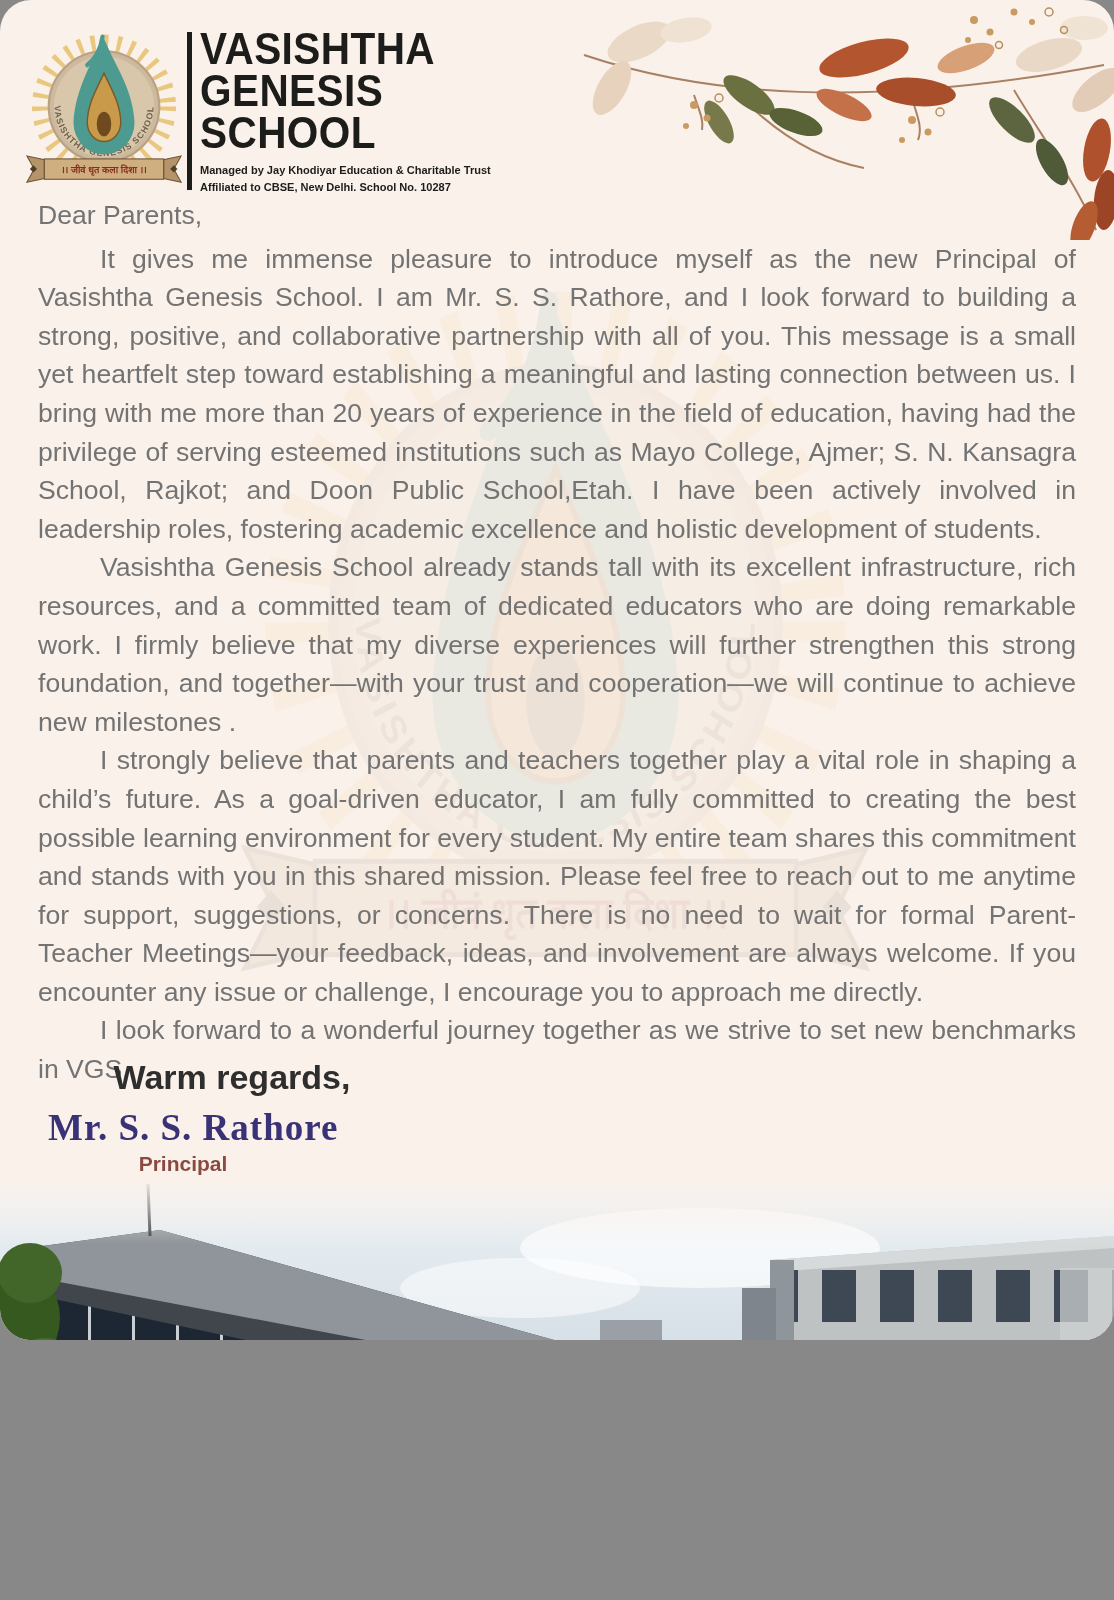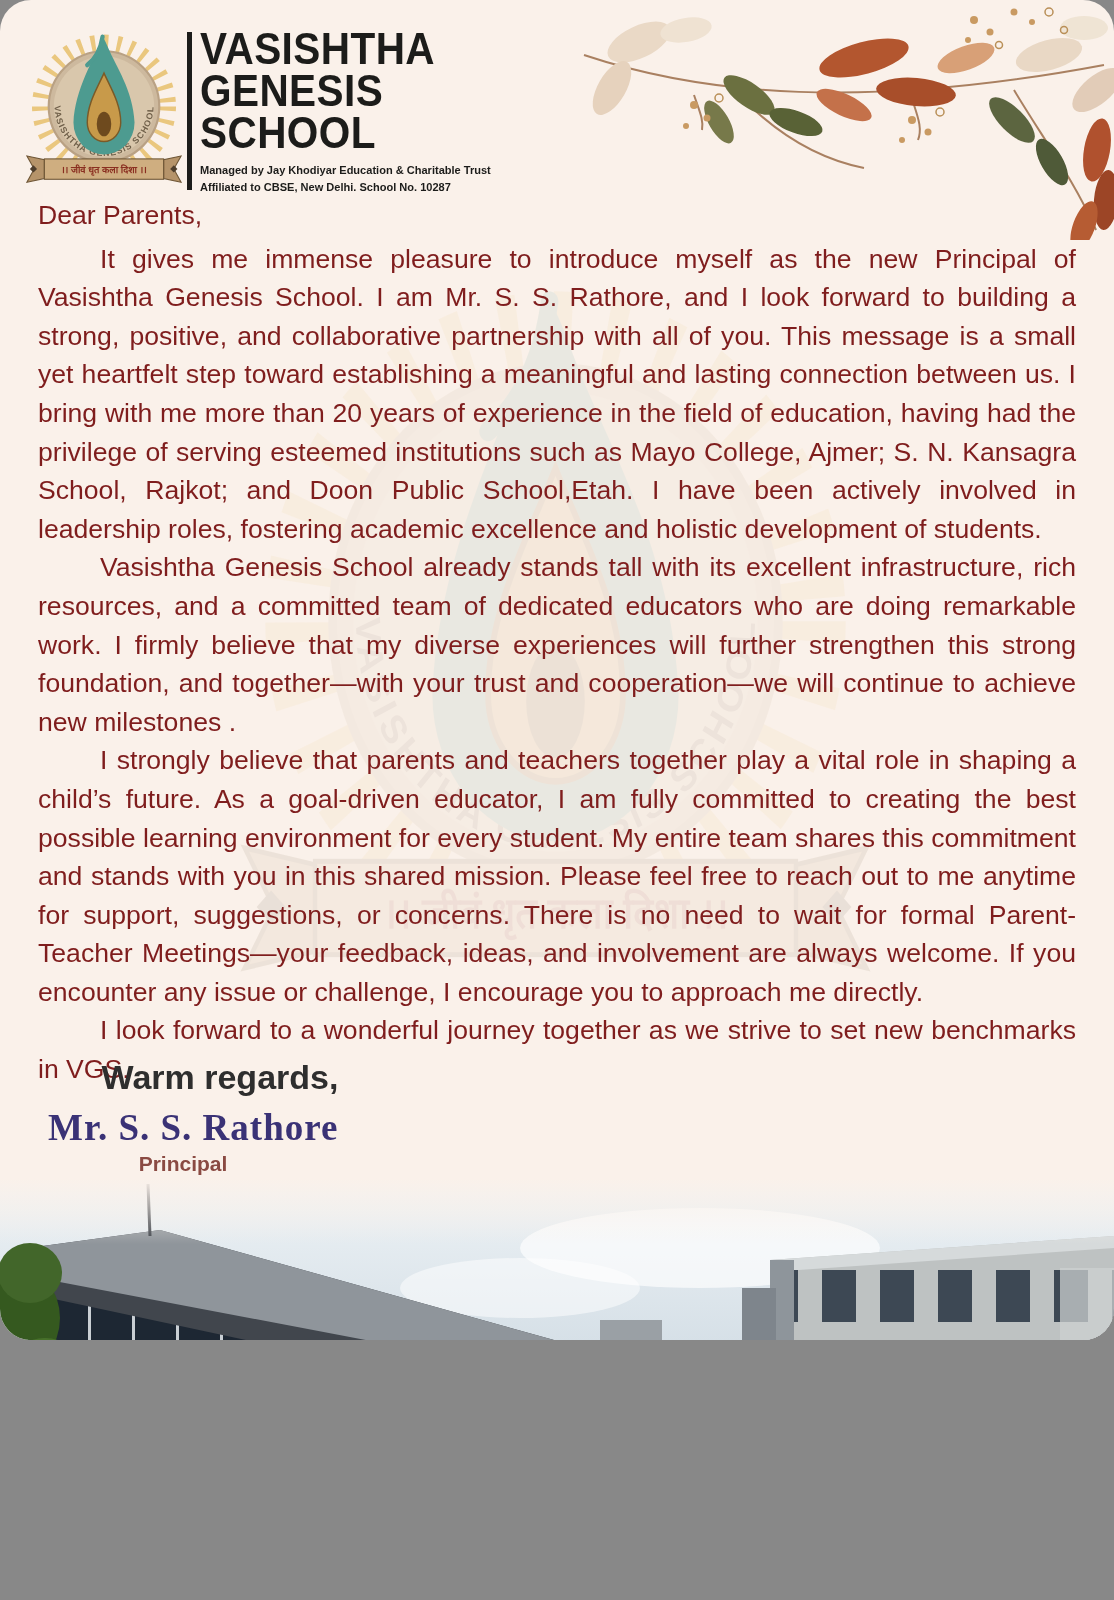--- a/index.html
+++ b/index.html
@@ -10,28 +10,28 @@
   .header-divider{position:absolute;left:187px;top:32px;width:5px;height:158px;background:#1c1c1a;}
   .school-name{position:absolute;left:200px;top:28px;color:#1c1c1a;font-weight:bold;
                font-size:45px;line-height:42px;letter-spacing:.5px;
                transform:scaleX(.9);transform-origin:left top;}
   .school-sub{position:absolute;left:200px;top:162px;color:#1c1c1a;font-weight:bold;
               font-size:11.5px;line-height:17px;transform:scaleX(.96);transform-origin:left top;}
   .floral{position:absolute;right:0;top:0;width:570px;height:240px;}
   
   .watermark{position:absolute;left:233px;top:228px;width:645px;height:800px;opacity:.09;pointer-events:none;}
   
-  .letter{position:absolute;left:38px;top:196px;width:1038px;color:#7f1d1d;
+  .letter{position:absolute;left:38px;top:196px;width:1038px;color:#737373;
           font-size:26.6px;line-height:38.6px;text-align:justify;}
   .letter p{margin:0;text-indent:62px;}
   .letter p.salutation{text-indent:0;margin-bottom:5px;text-align:left;}
   .signature{position:absolute;left:38px;top:1058px;}
   .closing{font-weight:bold;font-size:34px;color:#2e2e2e;margin-left:20px;text-align:right;}
   .sig-name{font-family:"Liberation Serif",serif;font-weight:bold;font-size:37px;
-            color:#3a3276;margin:9px 0 0 10px;letter-spacing:1px;}
+            color:#3a3276;margin:9px 12px 0 10px;letter-spacing:1px;}
   .sig-title{font-weight:bold;font-size:21px;color:#8a4a42;width:290px;text-align:center;margin-top:3px;}
   .sig-org{font-weight:bold;font-size:21px;color:#53434b;margin-left:22px;letter-spacing:.3px;}
   
   .photo{position:absolute;left:0;top:1178px;width:1114px;height:422px;}
   
   .badges{position:absolute;left:200px;top:1467px;width:706px;height:59px;background:#fff;
           border-radius:10px;border:1px solid #d8d8d8;display:flex;align-items:center;
           justify-content:space-between;padding:0 10px;box-sizing:border-box;text-align:center;}
   .badge{display:flex;align-items:center;gap:3px;flex:0 0 auto;}
   .b-stack{display:flex;flex-direction:column;align-items:center;line-height:1;}

